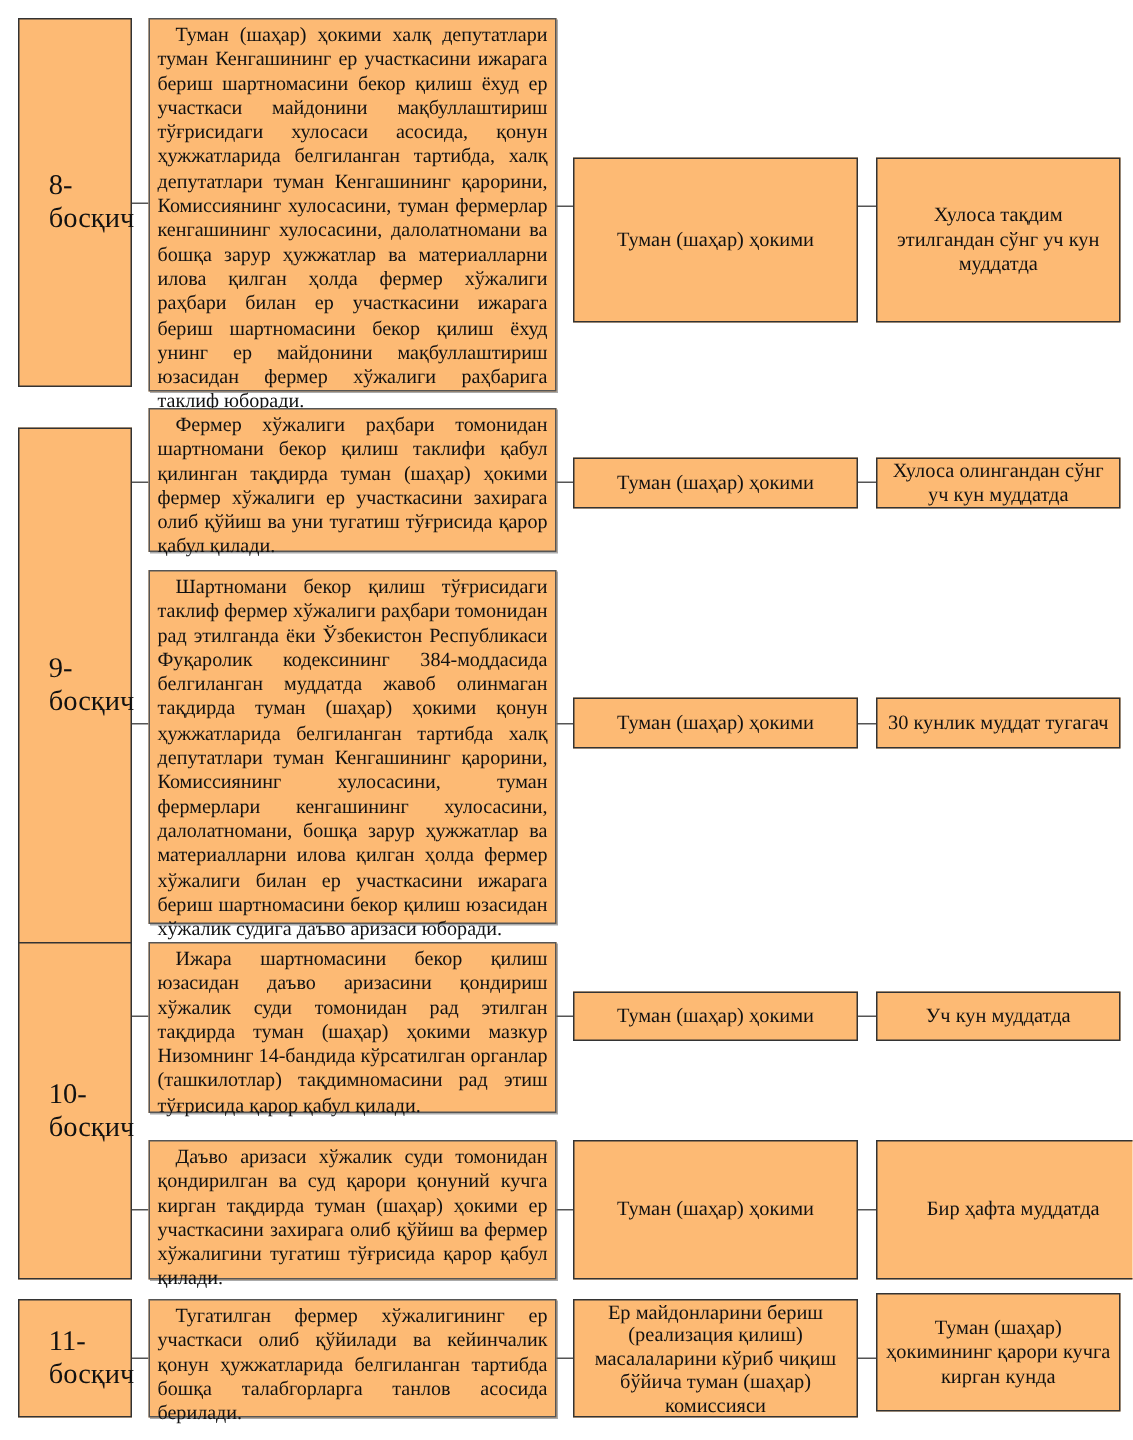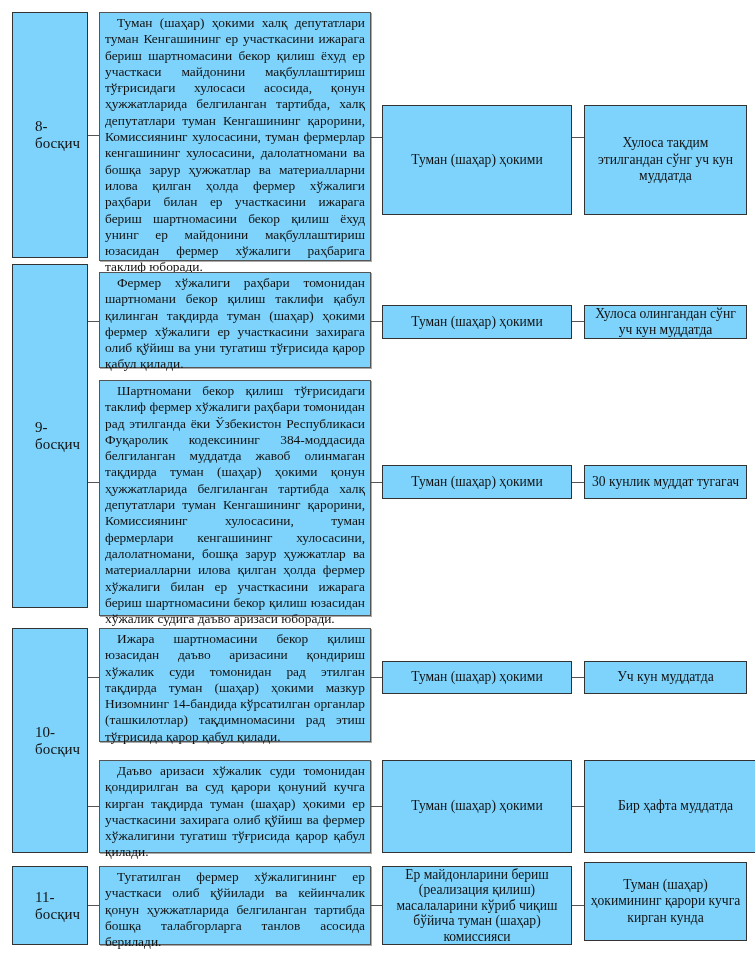--- a/index.html
+++ b/index.html
@@ -1,44 +1,44 @@
 <!DOCTYPE html>
 <html><head>
 <meta charset="utf-8">
 <style>
   html, body { margin:0; padding:0; background:#ffffff; }
   body { width:755px; height:960px; position:relative; overflow:hidden;
          font-family:"Liberation Serif", "DejaVu Serif", serif; color:#111; }
-  .box { position:absolute; box-sizing:border-box; border:1.3px solid #333; background:#7dd3fc; }
+  .box { position:absolute; box-sizing:border-box; border:1.3px solid #333; background:#fdba74; }
   .desc { border-color:#555; box-shadow:1px 1px 0 #aaa; font-size:13.4px; line-height:16.3px;
           text-align:justify; padding:2px 5px 2px 5px; text-indent:12px; }
   .center { display:flex; align-items:center; justify-content:center; text-align:center;
             font-size:13.6px; line-height:16.5px; padding:2px 4px; }
-  .stage { display:flex; align-items:center; justify-content:center; font-size:15px;padding-left:22px; }
+  .stage { display:flex; align-items:center; justify-content:center; font-size:19px;padding-left:22px; }
   .line { position:absolute; background:#555; }
   .h { height:1.2px; }
 </style>
 </head>
 <body>
 
 <div class="box stage" style="left:12px;top:12px;width:76px;height:246px;">
   <span>8-босқич</span>
 </div>
 <div class="line h" style="left:88px;top:135px;width:11px;"></div>
 <div class="box desc" style="left:99px;top:12px;width:272px;height:249px;">Туман (шаҳар) ҳокими халқ депутатлари туман Кенгашининг ер участкасини ижарага бериш шартномасини бекор қилиш ёхуд ер участкаси майдонини мақбуллаштириш тўғрисидаги хулосаси асосида, қонун ҳужжатларида белгиланган тартибда, халқ депутатлари туман Кенгашининг қарорини, Комиссиянинг хулосасини, туман фермерлар кенгашининг хулосасини, далолатномани ва бошқа зарур ҳужжатлар ва материалларни илова қилган ҳолда фермер хўжалиги раҳбари билан ер участкасини ижарага бериш шартномасини бекор қилиш ёхуд унинг ер майдонини мақбуллаштириш юзасидан фермер хўжалиги раҳбарига таклиф юборади.</div>
 <div class="line h" style="left:371px;top:137px;width:11px;"></div>
 <div class="box center" style="left:382px;top:105px;width:190px;height:110px;">
   <span>Туман (шаҳар) ҳокими</span>
 </div>
 <div class="line h" style="left:572px;top:137px;width:12px;"></div>
 <div class="box center" style="left:584px;top:105px;width:163px;height:110px;">
   <span>Хулоса тақдим этилгандан сўнг уч кун муддатда</span>
 </div>
 
-<div class="box stage" style="left:12px;top:264px;width:76px;height:344px;align-items:center;">
+<div class="box stage" style="left:12px;top:285px;width:76px;height:344px;align-items:center;">
   <span>9-босқич</span>
 </div>
 <div class="line h" style="left:88px;top:321px;width:11px;"></div>
 <div class="line h" style="left:88px;top:482px;width:11px;"></div>
 
 <div class="box desc" style="left:99px;top:272px;width:272px;height:96px;">Фермер хўжалиги раҳбари томонидан шартномани бекор қилиш таклифи қабул қилинган тақдирда туман (шаҳар) ҳокими фермер хўжалиги ер участкасини захирага олиб қўйиш ва уни тугатиш тўғрисида қарор қабул қилади.</div>
 <div class="line h" style="left:371px;top:321px;width:11px;"></div>
 <div class="box center" style="left:382px;top:305px;width:190px;height:34px;">
   <span>Туман (шаҳар) ҳокими</span>
 </div>

